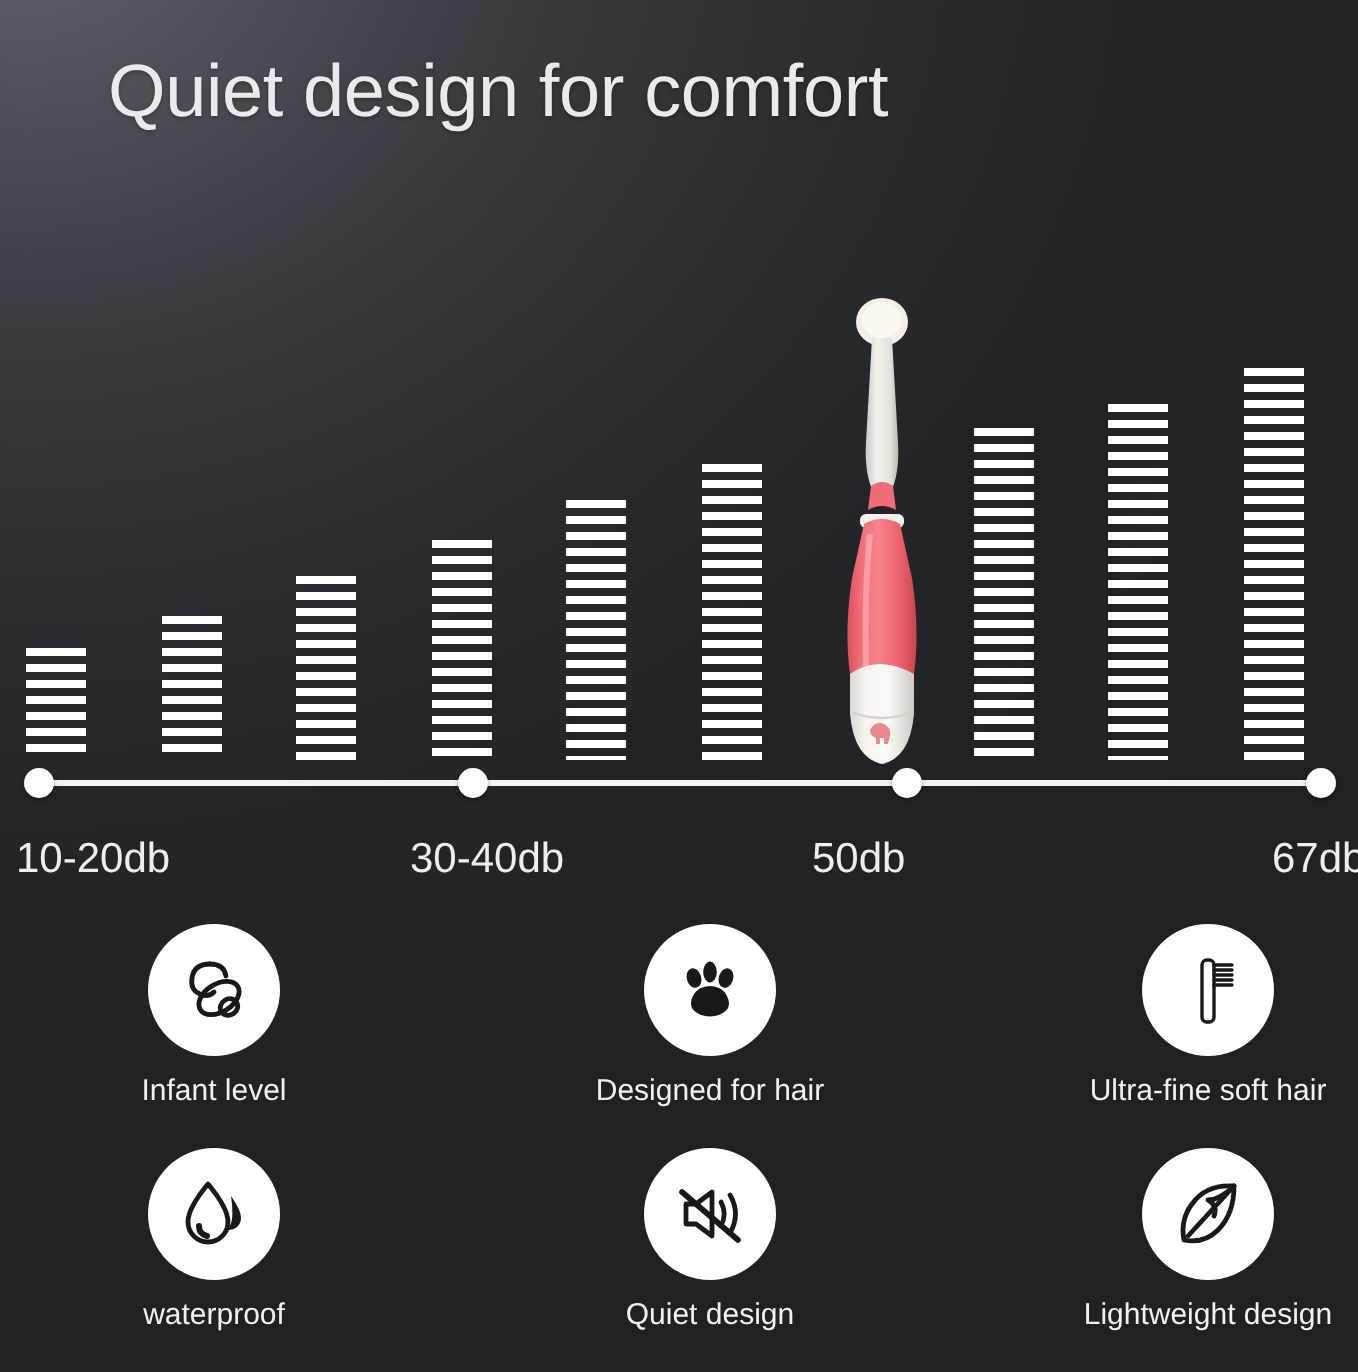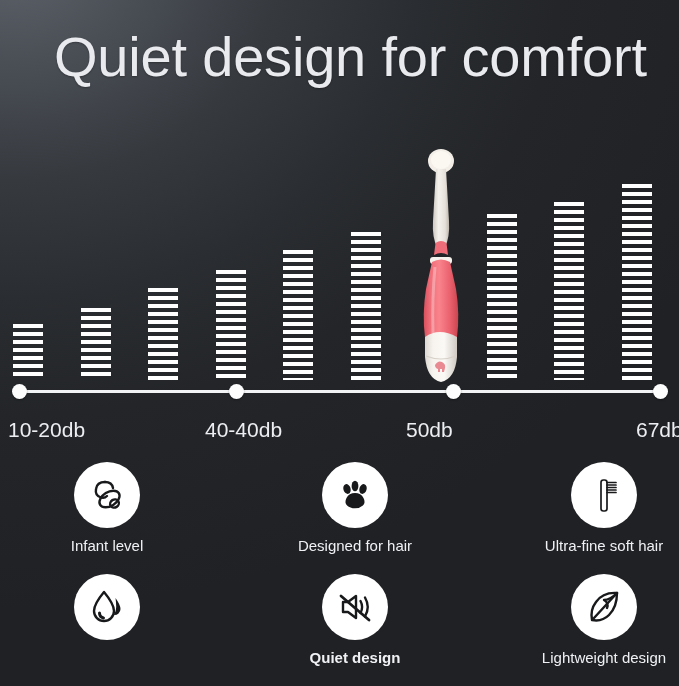--- a/index.html
+++ b/index.html
@@ -10,21 +10,21 @@
     position:relative;
   }
   #stage{
     position:absolute;inset:0;
     background:
       radial-gradient(ellipse 115% 95% at 2% -6%, #5e636b 0%, #4a4f56 16%, #36393e 34%, #2a2d31 52%, #232528 70%, #1f2124 100%);
   }
   
   #title{
     position:absolute;left:54px;top:24px;
-    font-size:56px;line-height:1.18;
+    font-size:37px;line-height:1.18;
     color:#e9eaee;
     letter-spacing:-0.2px;
     white-space:nowrap;
     text-shadow:0 1px 2px rgba(0,0,0,.28);
   }
   
   #eq{position:absolute;left:0;top:0;width:679px;height:686px;}
   .eqbar{
     position:absolute;
     width:30px;
@@ -58,21 +58,21 @@
   .feat{position:absolute;width:200px;text-align:center;}
   .circle{
     width:66px;height:66px;border-radius:50%;
     background:#ffffff;margin:0 auto;
     display:flex;align-items:center;justify-content:center;
   }
   .circle svg{display:block;}
   .flabel{
     margin-top:9px;font-size:15px;color:#f0f1f4;white-space:nowrap;
   }
-  .flabel.bold{font-weight:bold;}
+  .flabel.bold{font-weight:normal;}
 </style>
 </head>
 <body>
 
 <div id="stage">
 
   <div id="title">Quiet design for comfort</div>
 
   <div id="eq">
       <div class="eqbar" style="left: 13px; height: 56px;"></div>
@@ -87,21 +87,21 @@
       <div class="eqbar" style="left: 622px; height: 196px;"></div>
     </div>
 
   <div id="axis"></div>
   <div class="dot" style="left:12px;"></div>
   <div class="dot" style="left:229px;"></div>
   <div class="dot" style="left:446px;"></div>
   <div class="dot" style="left:653px;"></div>
 
   <div class="axlabel" style="left:8px;text-align:right;">10-20db</div>
-  <div class="axlabel" style="left:205px;">40-40db</div>
+  <div class="axlabel" style="left:205px;">30-40db</div>
   <div class="axlabel" style="left:406px;">50db</div>
   <div class="axlabel" style="left:636px;">67db</div>
 
   <div id="brush">
     <svg width="92" height="245" viewBox="0 0 92 245">
       <defs>
         <linearGradient id="bodyG" x1="0" y1="0" x2="1" y2="0">
           <stop offset="0" stop-color="#d8505c"></stop>
           <stop offset="0.18" stop-color="#ef6d78"></stop>
           <stop offset="0.45" stop-color="#f9838c"></stop>
@@ -182,20 +182,21 @@
     </div>
 
     <div class="feat" style="left:7px;top:112px;">
       <div class="circle">
         <svg width="40" height="40" viewBox="0 0 40 40" fill="none" stroke="#18191b" stroke-width="2.4" stroke-linejoin="round">
           <path d="M17 5 q10 12 10 19 a10 10 0 0 1 -20 0 q0 -7 10 -19 z"></path>
           <path d="M12.5 26 q0 4 4 5" stroke-width="3" stroke-linecap="round"></path>
           <path d="M28.5 11 q5 7 5 11 a6 6 0 0 1 -6.6 6 q2.3 -3.4 2.3 -8 q0 -4.6 -0.7 -9 z" fill="#18191b" stroke="none"></path>
         </svg>
       </div>
+      <div class="flabel">waterproof</div>
     </div>
 
     <div class="feat" style="left:255px;top:112px;">
       <div class="circle">
         <svg width="40" height="40" viewBox="0 0 40 40" fill="none" stroke="#18191b" stroke-width="2.4" stroke-linecap="round" stroke-linejoin="round">
           <path d="M8 15 h5 l8 -6 v22 l-8 -6 H8 z"></path>
           <path d="M25.5 14 q3.2 6 0 12"></path>
           <path d="M30 10.5 q5.5 9.5 0 19"></path>
           <path d="M6 9 L34 33" stroke-width="2.8"></path>
         </svg>

